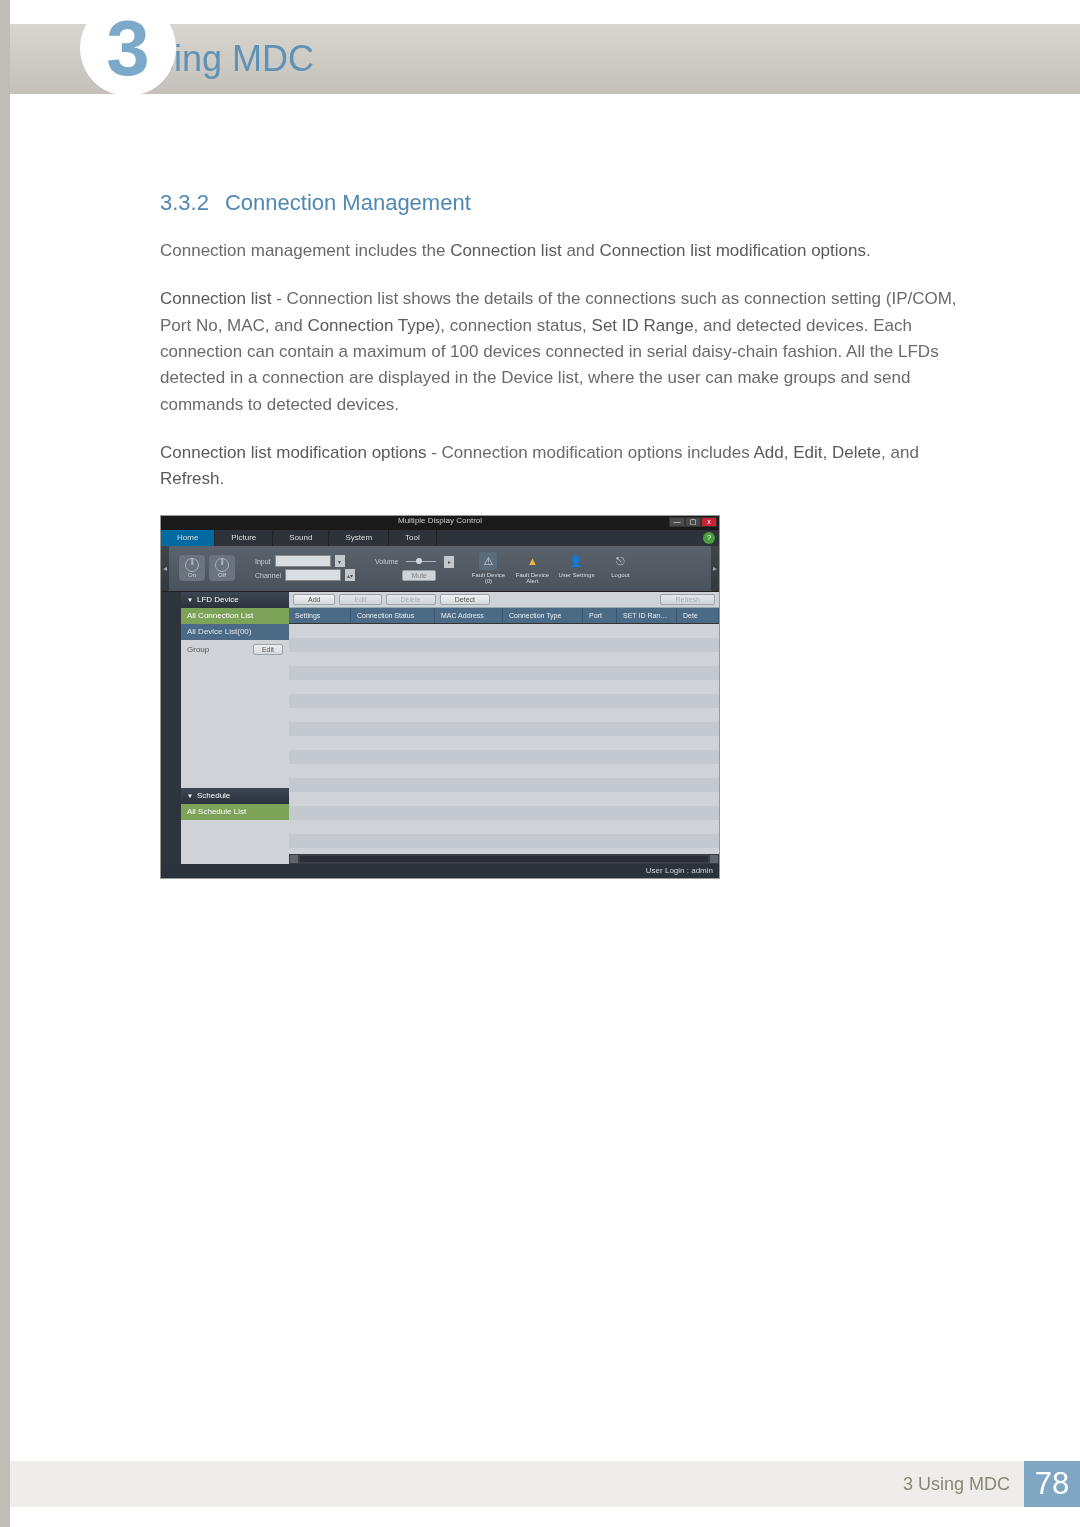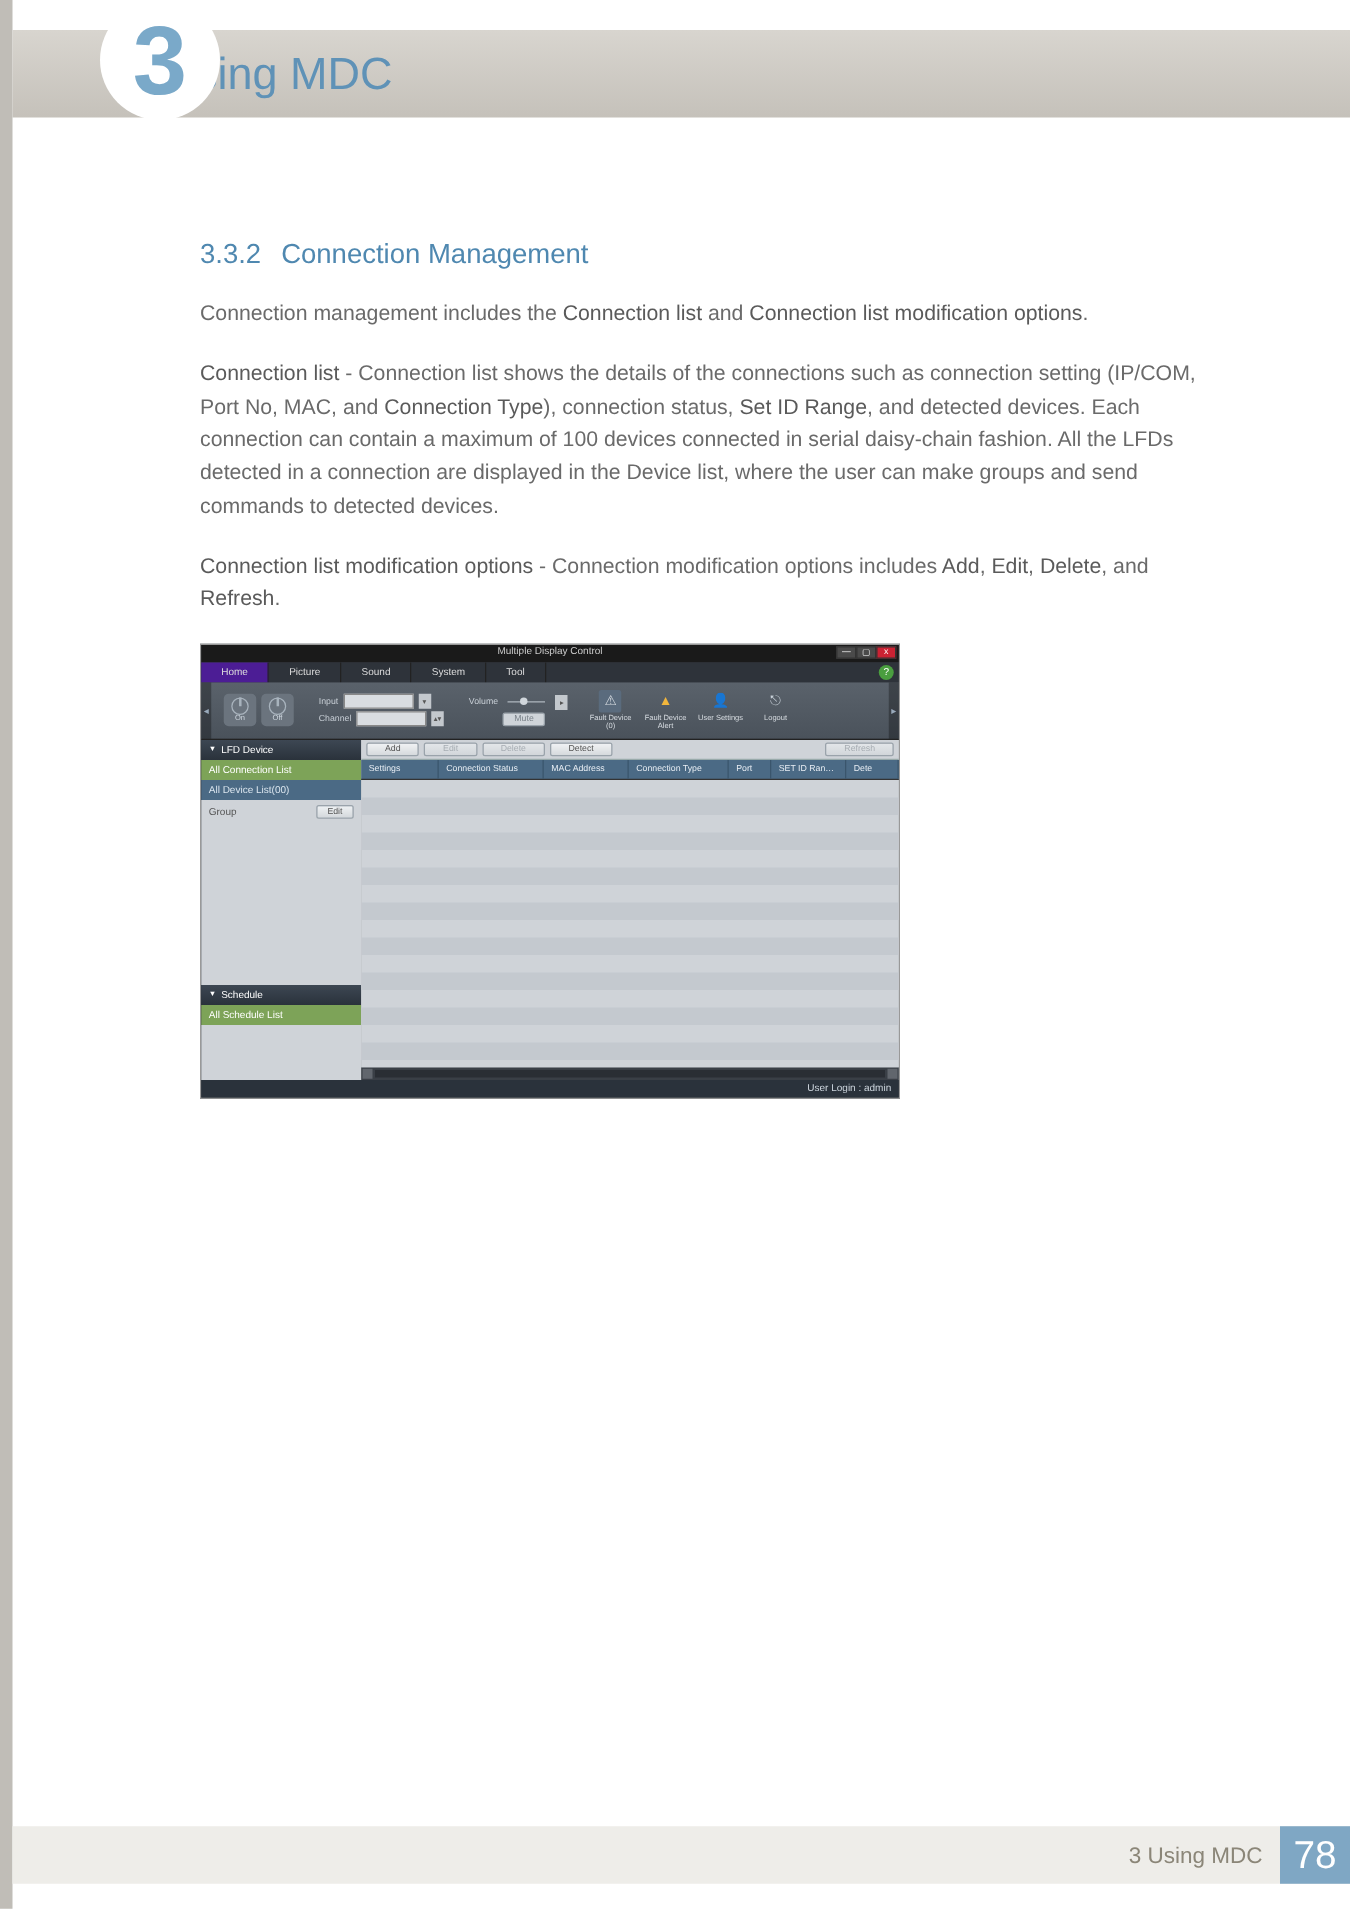--- a/index.html
+++ b/index.html
@@ -137,21 +137,21 @@
     }
     .menubar .menu-item {
       padding: 2px 16px;
       color: #ddd;
       font-size: 8px;
       display: flex;
       align-items: center;
       border-right: 1px solid #222;
     }
     .menubar .menu-item.active {
-      background: #4c1d95;
+      background: #0369a1;
     }
     .help-icon {
       position: absolute;
       right: 4px;
       top: 2px;
       width: 12px;
       height: 12px;
       border-radius: 50%;
       background: #4a9e3f;
       color: #fff;
@@ -302,20 +302,21 @@
     .main-split {
       display: flex;
       height: 272px;
       background: #333940;
     }
     .sidebar {
       width: 128px;
       background: #2e343b;
       display: flex;
       flex-direction: column;
+      padding-left: 20px;
     }
     .side-header {
       height: 16px;
       background: linear-gradient(#3d4753, #2a323b);
       color: #fff;
       font-size: 8px;
       display: flex;
       align-items: center;
       padding: 0 6px;
       gap: 4px;

